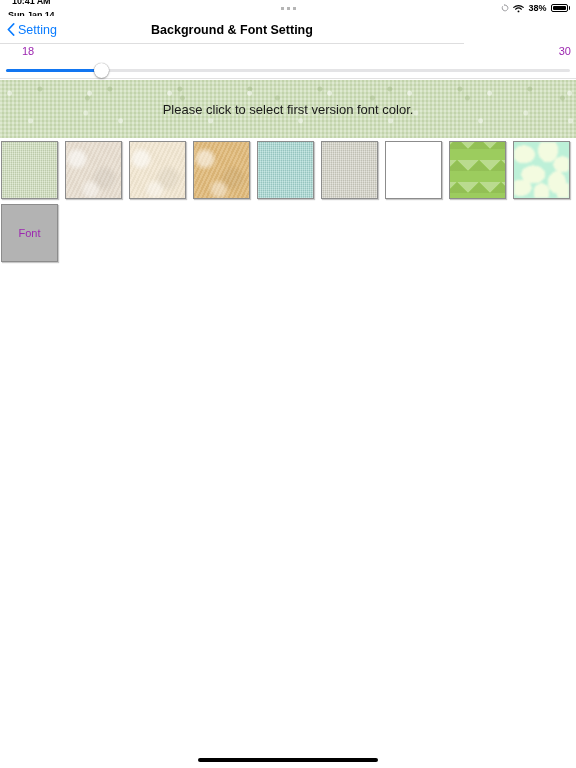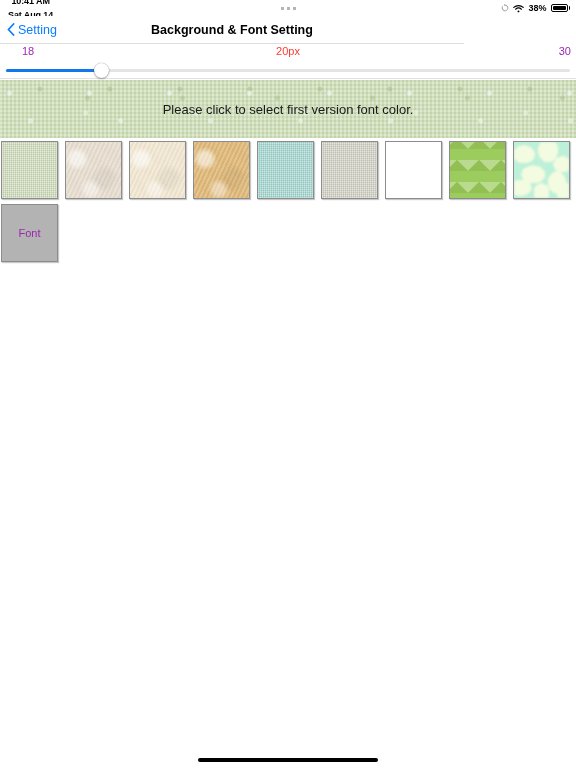--- a/index.html
+++ b/index.html
@@ -288,21 +288,21 @@
     background: #000;
     border-radius: 3px;
   }
 </style>
 </head>
 <body>
 
 <div class="status-bar">
   <div class="status-left">
     <span class="status-time">10:41 AM</span>
-    <span class="status-date">Sat Aug 14</span>
+    <span class="status-date">Sun Jan 14</span>
   </div>
 
   <div class="status-center">
     <span class="dots-indicator">
       <i></i>
         <i></i>
         <i></i>
     </span>
   </div>
 
@@ -338,21 +338,20 @@
       </svg>
     </span>
     <span class="nav-back-label">Setting</span>
   </div>
   <div class="nav-title">Background &amp; Font Setting</div>
 </div>
 
 <div class="slider-section">
   <div class="slider-labels">
     <span class="lbl-min">18</span>
-    <span class="lbl-cur">20px</span>
     <span class="lbl-max">30</span>
   </div>
   <div class="slider-wrap">
     <div class="slider-track"></div>
     <div class="slider-fill" style="width: 17%;"></div>
     <div class="slider-thumb" style="left: calc(17% - 7.5px);"></div>
   </div>
 </div>
 
 <div class="preview-panel">

